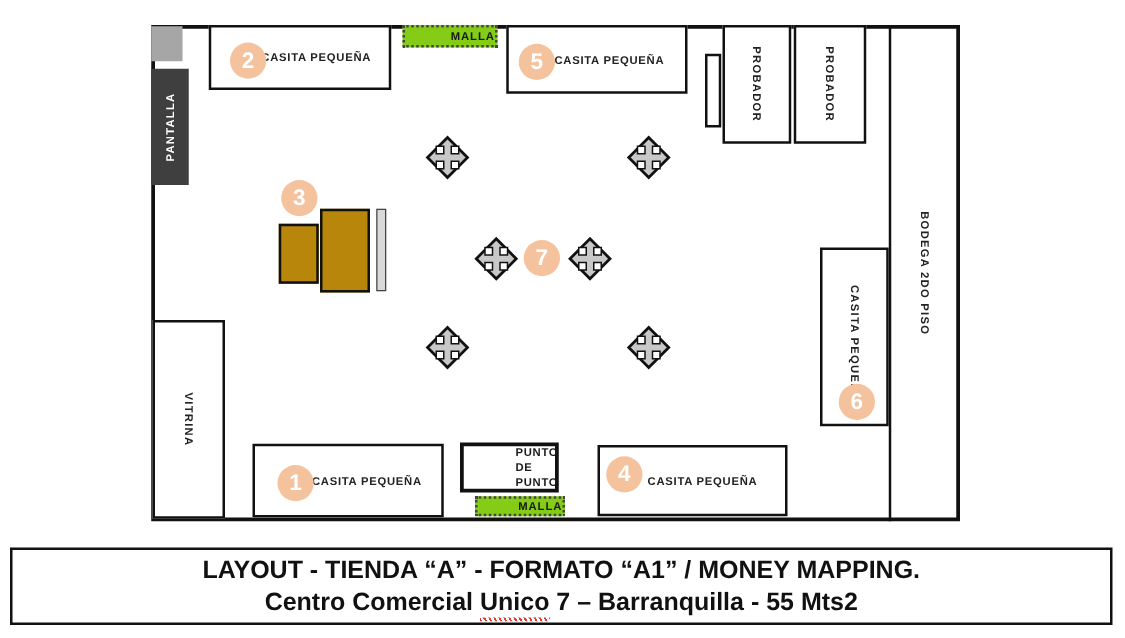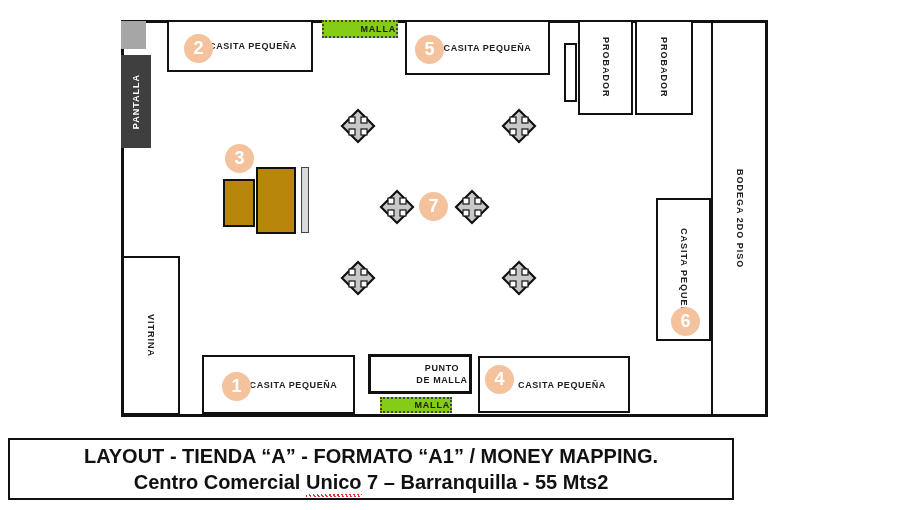--- a/index.html
+++ b/index.html
@@ -53,21 +53,21 @@
   .graystrip{position:absolute;background:var(--strip-gray);border:1px solid #444;}
 
   
   .cross{position:absolute;width:36px;height:36px;}
 
   
   .punto{position:absolute;background:#fff;border:3px solid var(--wall);display:flex;flex-direction:column;align-items:center;justify-content:center;}
   .punto .lbl{font-size:9px;font-weight:bold;letter-spacing:.6px;line-height:12px;}
 
   
-  .caption{position:absolute;left:8px;top:438px;width:726px;height:62px;border:2px solid var(--wall);
+  .caption{position:absolute;left:8px;top:438px;width:882px;height:62px;border:2px solid var(--wall);
     display:flex;flex-direction:column;align-items:center;justify-content:center;background:#fff;}
   .caption .line{font-size:20px;font-weight:bold;line-height:26px;color:#111;text-align:center;}
   .u-spell{position:relative;}
   .u-spell::after{content:"";position:absolute;left:0;right:0;bottom:-4px;height:3px;
     background:repeating-linear-gradient(60deg,#e03a2f 0 1.5px,transparent 1.5px 3.5px);}
 </style>
 </head>
 <body>
 
 <div class="stage">
@@ -164,23 +164,23 @@
       <rect x="21" y="9" width="6" height="6" fill="#fff" stroke="#111" stroke-width="1.2"></rect>
       <rect x="9" y="21" width="6" height="6" fill="#fff" stroke="#111" stroke-width="1.2"></rect>
       <rect x="21" y="21" width="6" height="6" fill="#fff" stroke="#111" stroke-width="1.2"></rect>
     </svg>
 
   <div class="room casita-h" style="left:202px;top:355px;width:153px;height:59px;">
     <span class="numcircle inbox" style="left:18px;top:15px;">1</span>
     <span class="lbl" style="padding-left:44px;">CASITA PEQUEÑA</span>
   </div>
 
-  <div class="punto" style="left:368px;top:354px;width:104px;height:40px;padding-left:44px;">
+  <div class="punto" style="left:368px;top:354px;width:79px;height:40px;padding-left:44px;">
     <span class="lbl">PUNTO</span>
-    <span class="lbl">DE MALLA</span>
+    <span class="lbl">DE PUNTO</span>
   </div>
 
   <div class="malla" style="left:380px;top:397px;width:72px;height:16px;">
     <span class="lbl">MALLA</span>
   </div>
 
   <div class="room casita-h" style="left:478px;top:356px;width:152px;height:57px;">
     <span class="numcircle inbox" style="left:5px;top:7px;">4</span>
     <span class="lbl" style="padding-left:30px;">CASITA PEQUEÑA</span>
   </div>

